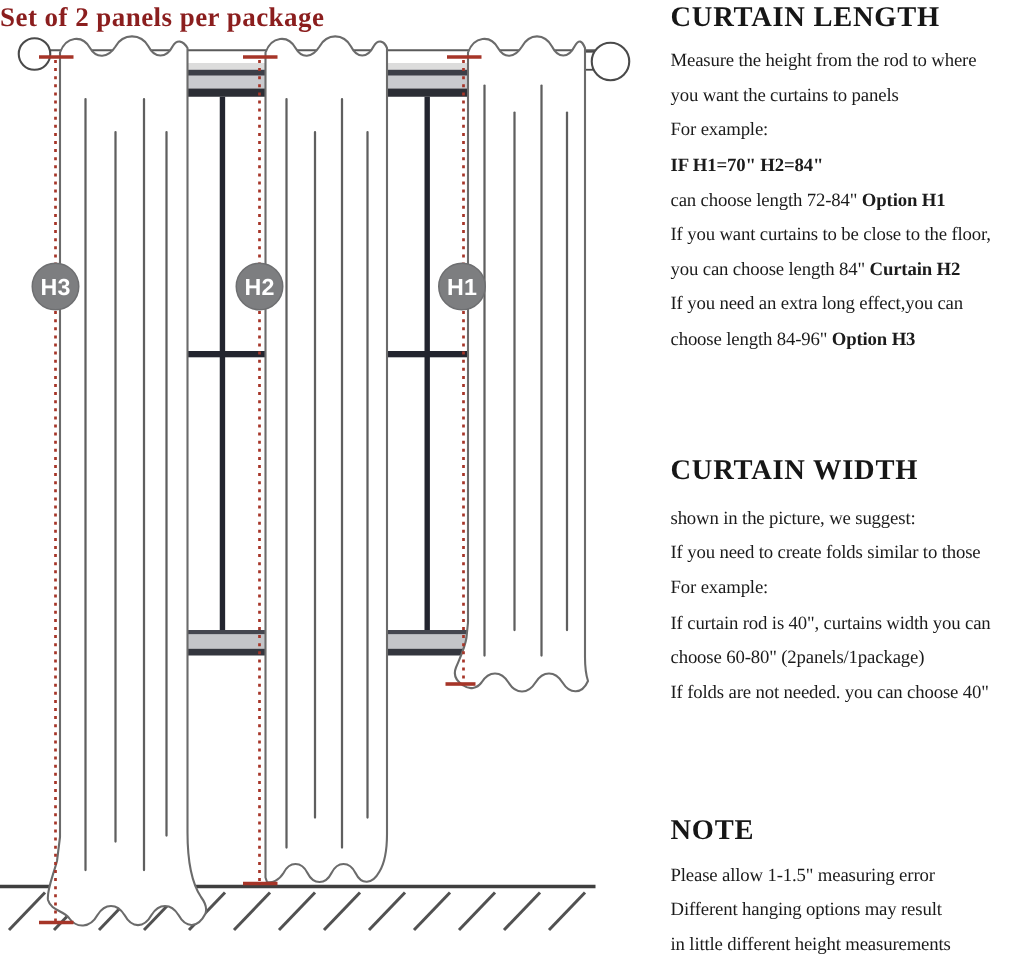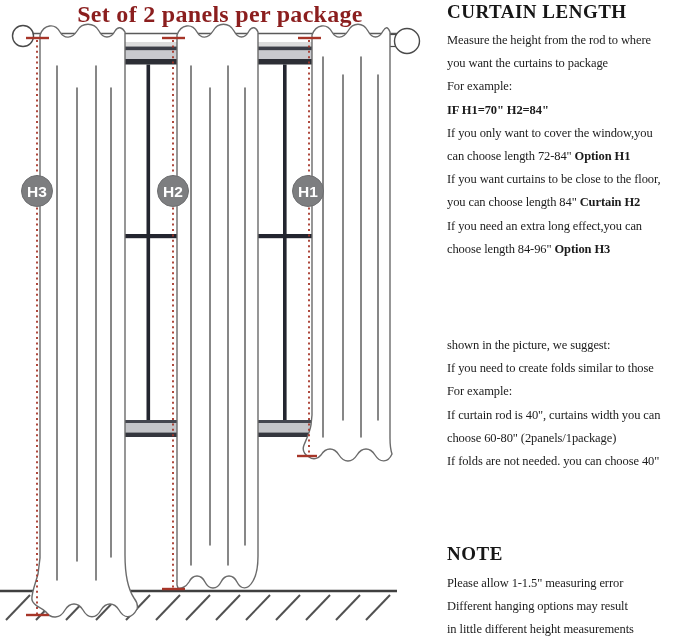--- a/index.html
+++ b/index.html
@@ -1,21 +1,21 @@
 <!DOCTYPE html>
 <html><head>
 <meta charset="utf-8">
 <style>
   html,body{margin:0;padding:0;background:#ffffff;}
   .page{position:relative;width:679px;height:640px;background:#ffffff;overflow:hidden;
         font-family:"Liberation Serif", serif;color:#1b1b1b;}
   
   .diagram{position:absolute;left:0;top:0;width:440px;height:640px;}
-  .diagram-title{position:absolute;left:0;top:1px;width:440px;text-align:center;
-        font-size:24px;font-weight:bold;color:#8b1e1e;letter-spacing:.3px;white-space:nowrap;}
+  .diagram-title{position:absolute;left:0;top:1px;width:440px;text-align:left;
+        font-size:18px;font-weight:bold;color:#8b1e1e;letter-spacing:.3px;white-space:nowrap;}
   .diagram svg{position:absolute;left:0;top:0;}
   .badge-label{font-family:"Liberation Sans", sans-serif;font-size:15.5px;font-weight:bold;
         fill:#ffffff;text-anchor:middle;}
   
   .copy{position:absolute;left:447px;top:0;width:232px;height:537px;}
   .copy h2{position:absolute;margin:0;font-size:19px;font-weight:bold;color:#161616;
         letter-spacing:.5px;white-space:nowrap;font-family:"Liberation Serif", serif;}
   .para{position:absolute;left:0;width:232px;font-size:12.5px;letter-spacing:-0.1px;
         line-height:23.2px;color:#1b1b1b;}
   .ln{white-space:nowrap;height:23.2px;}
@@ -158,31 +158,31 @@
         <text class="badge-label" x="308" y="196.5">H1</text>
       </g>
     </svg>
   </div>
 
   <div class="copy">
 
     <h2 id="len-h">CURTAIN LENGTH</h2>
     <div class="para" id="len-p">
       <div class="ln"><span>Measure the height from the rod to where</span></div>
-      <div class="ln"><span>you want the curtains to package</span></div>
+      <div class="ln"><span>you want the curtains to panels</span></div>
       <div class="ln"><span>For example:</span></div>
       <div class="ln"><span class="b">IF H1=70" H2=84"</span></div>
-      <div class="ln"><span>If you only want to cover the window,you</span></div>
       <div class="ln"><span>can choose length 72-84" </span><span class="b">Option H1</span></div>
       <div class="ln"><span>If you want curtains to be close to the floor,</span></div>
       <div class="ln"><span>you can choose length 84" </span><span class="b">Curtain H2</span></div>
       <div class="ln"><span>If you need an extra long effect,you can</span></div>
       <div class="ln"><span>choose length 84-96" </span><span class="b">Option H3</span></div>
     </div>
 
+    <h2 id="wid-h">CURTAIN WIDTH</h2>
     <div class="para" id="wid-p">
       <div class="ln"><span>shown in the picture, we suggest:</span></div>
       <div class="ln"><span>If you need to create folds similar to those</span></div>
       <div class="ln"><span>For example:</span></div>
       <div class="ln"><span>If curtain rod is 40", curtains width you can</span></div>
       <div class="ln"><span>choose 60-80" (2panels/1package)</span></div>
       <div class="ln"><span>If folds are not needed. you can choose 40"</span></div>
     </div>
 
     <h2 id="note-h">NOTE</h2>

